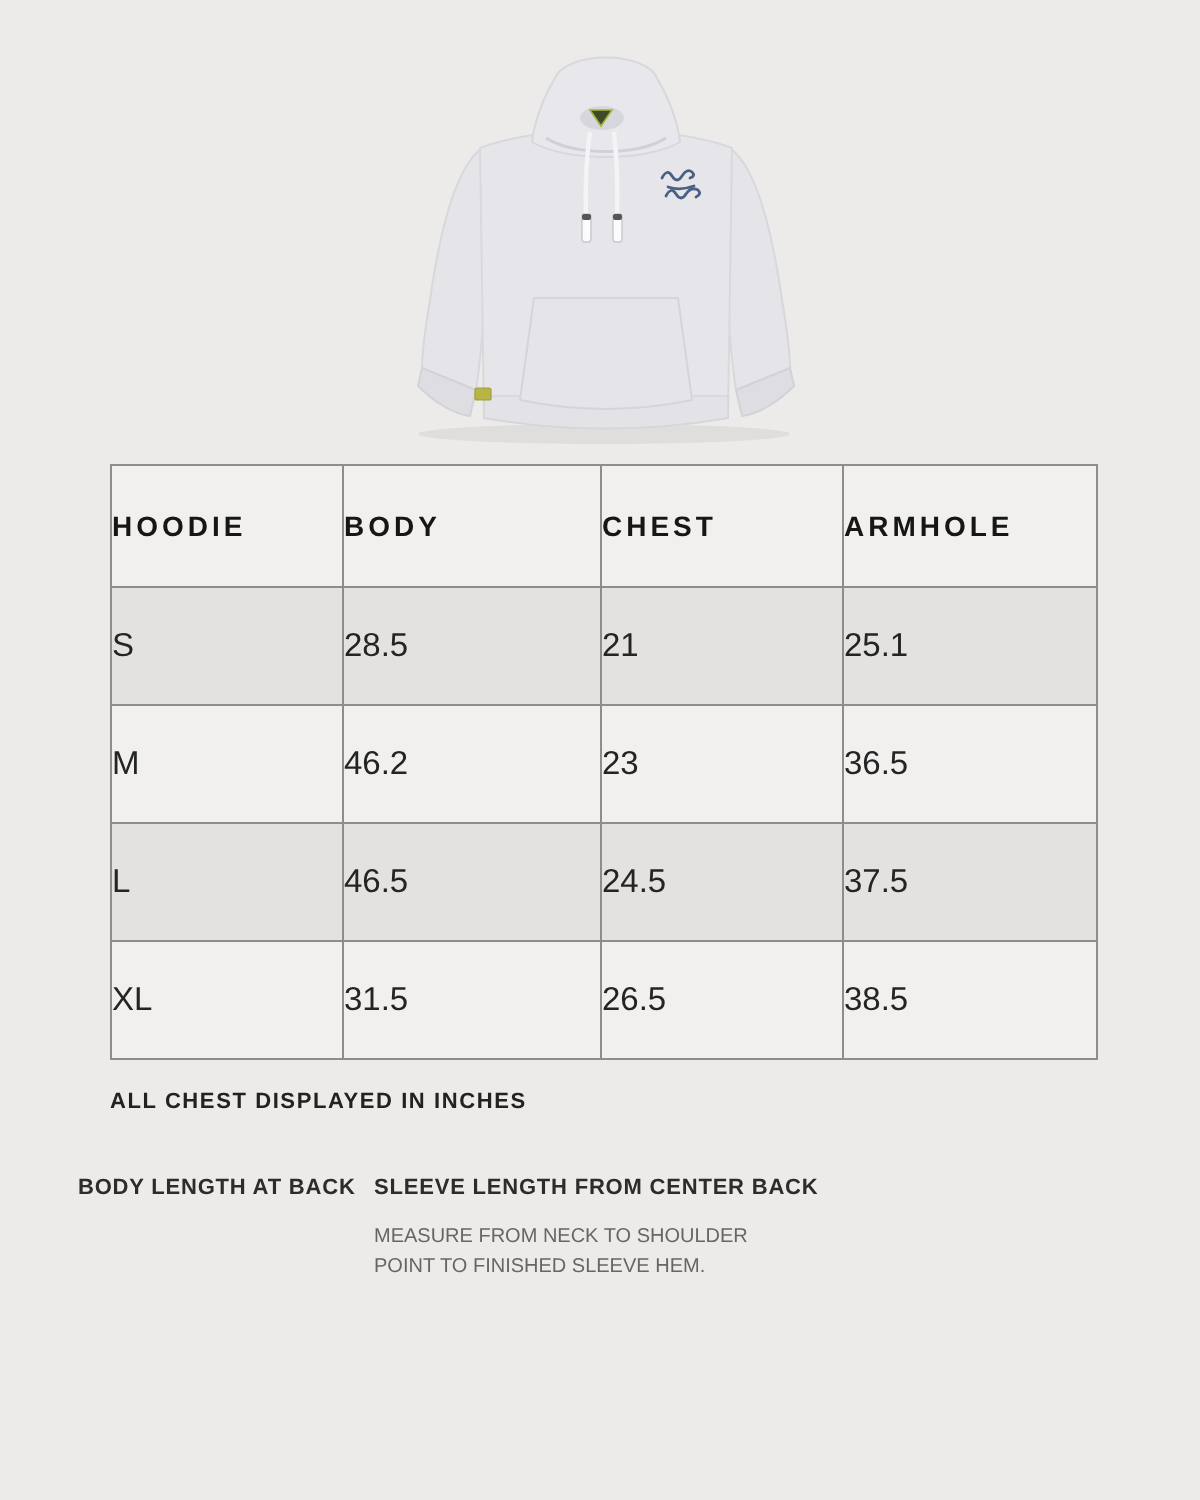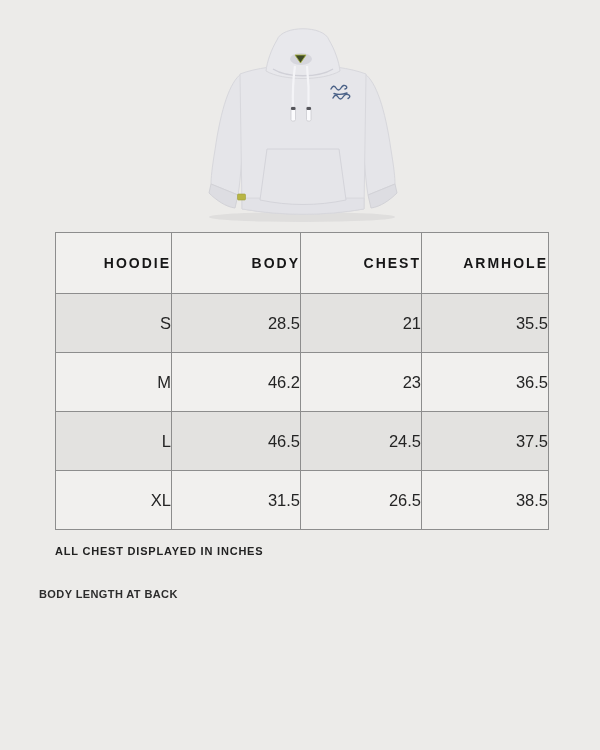--- a/index.html
+++ b/index.html
@@ -20,21 +20,21 @@
   table.size-table{
     margin-left:55px;width:493px;
     border-collapse:collapse;table-layout:fixed;
   }
   .size-table col.c1{width:116px;}
   .size-table col.c2{width:129px;}
   .size-table col.c3{width:121px;}
   .size-table col.c4{width:127px;}
   .size-table th,.size-table td{
     border:1px solid var(--table_border,#8d8d8d);
-    text-align:right;vertical-align:middle;padding:0;
+    text-align:left;vertical-align:middle;padding:0;
   }
   .size-table thead th{
     height:61px;font-size:14px;font-weight:bold;letter-spacing:2px;
     background:var(--row_light,#f1f0ee);color:#161616;
   }
   .size-table tbody td{height:59px;font-size:16.5px;color:#242424;}
   .size-table tbody tr:nth-child(odd) td{background:var(--row_dark,#e3e2e0);}
   .size-table tbody tr:nth-child(even) td{background:var(--row_light,#f1f0ee);}
 
   .units-note{
@@ -113,21 +113,21 @@
         <th>BODY</th>
         <th>CHEST</th>
         <th>ARMHOLE</th>
       </tr>
     </thead>
     <tbody>
       <tr>
         <td>S</td>
         <td>28.5</td>
         <td>21</td>
-        <td>35.5</td>
+        <td>25.1</td>
       </tr>
       <tr>
         <td>M</td>
         <td>46.2</td>
         <td>23</td>
         <td>36.5</td>
       </tr>
       <tr>
         <td>L</td>
         <td>46.5</td>
@@ -142,15 +142,19 @@
       </tr>
     </tbody>
   </table>
 
   <p class="units-note">ALL CHEST DISPLAYED IN INCHES</p>
 
   <div class="defs">
     <div class="def-col c1">
       <h4 class="def-title">BODY LENGTH AT BACK</h4>
     </div>
+    <div class="def-col c3">
+      <h4 class="def-title">SLEEVE LENGTH FROM CENTER BACK</h4>
+      <p class="def-body">MEASURE FROM NECK TO SHOULDER POINT TO FINISHED SLEEVE HEM.</p>
+    </div>
   </div>
 
 </div>
 
 </body></html>

